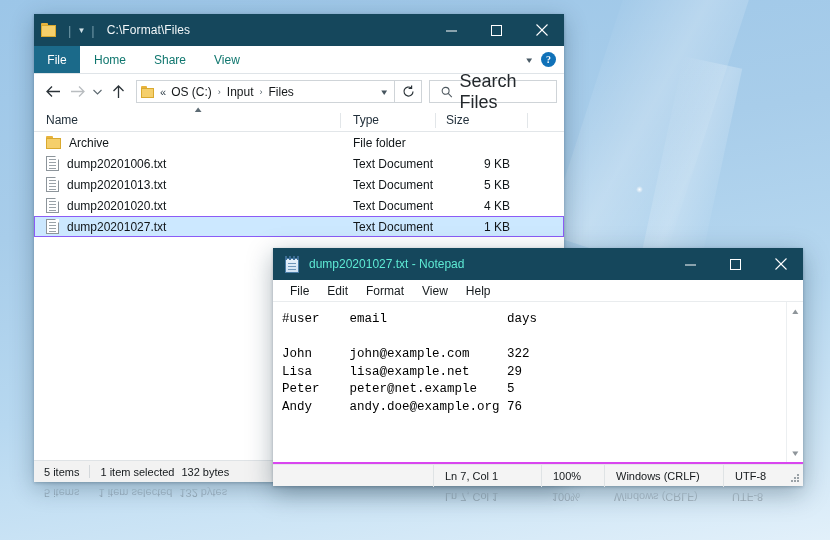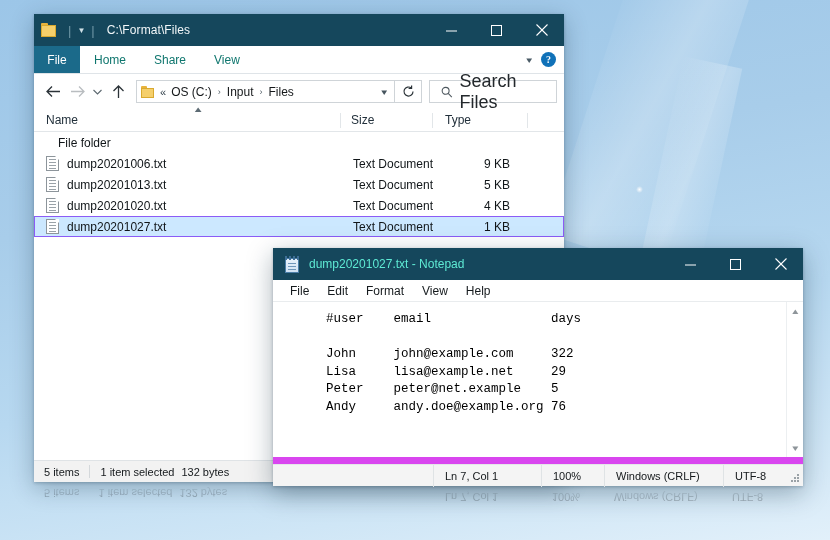--- a/index.html
+++ b/index.html
@@ -255,24 +255,23 @@
     height: 22px; background: #ffffff;
     display: flex; align-items: center;
     padding-left: 8px; gap: 0px;
     border-bottom: 1px solid #e9ecee;
   }
   .np-mi { font-size: 12px; color: #151a1d; padding: 0 9px; }
   .np-body {
     flex: 1;
     display: flex;
     background: #ffffff;
-    border-bottom: 7px solid #d946ef;
+    border-bottom: 2px solid #d946ef;
     position: relative;
     overflow: hidden;
-    padding-left: 44px;
   }
   .np-text {
     flex: 1;
     padding: 9px 0 0 9px;
     font-family: "Liberation Mono", monospace;
     font-size: 12.5px;
     line-height: 17.6px;
     color: #000000;
     white-space: pre;
     overflow: hidden;
@@ -427,30 +426,37 @@
         </svg>
         <span class="search-ph">Search Files</span>
       </div>
     </div>
 
     <div class="colhdr">
       <div class="col name">
         <span>Name</span>
         <span class="sortmark">▴</span>
       </div>
+      <div class="col type">
+        <span>Type</span>
+      </div>
       <div class="col size">
         <span>Size</span>
       </div>
-      <div class="col type">
-        <span>Type</span>
-      </div>
     </div>
 
     <div class="filelist">
       <div class="frow">
+        <div class="f-name">
+          <span class="ico-folder">
+              <span class="tab"></span>
+              <span class="body"></span>
+            </span>
+          <span>Archive</span>
+        </div>
         <div class="f-type">File folder</div>
         <div class="f-size">
             <span></span>
           </div>
       </div>
       <div class="frow">
         <div class="f-name">
           <span class="ico-txt"></span>
           <span>dump20201006.txt</span>
         </div>

